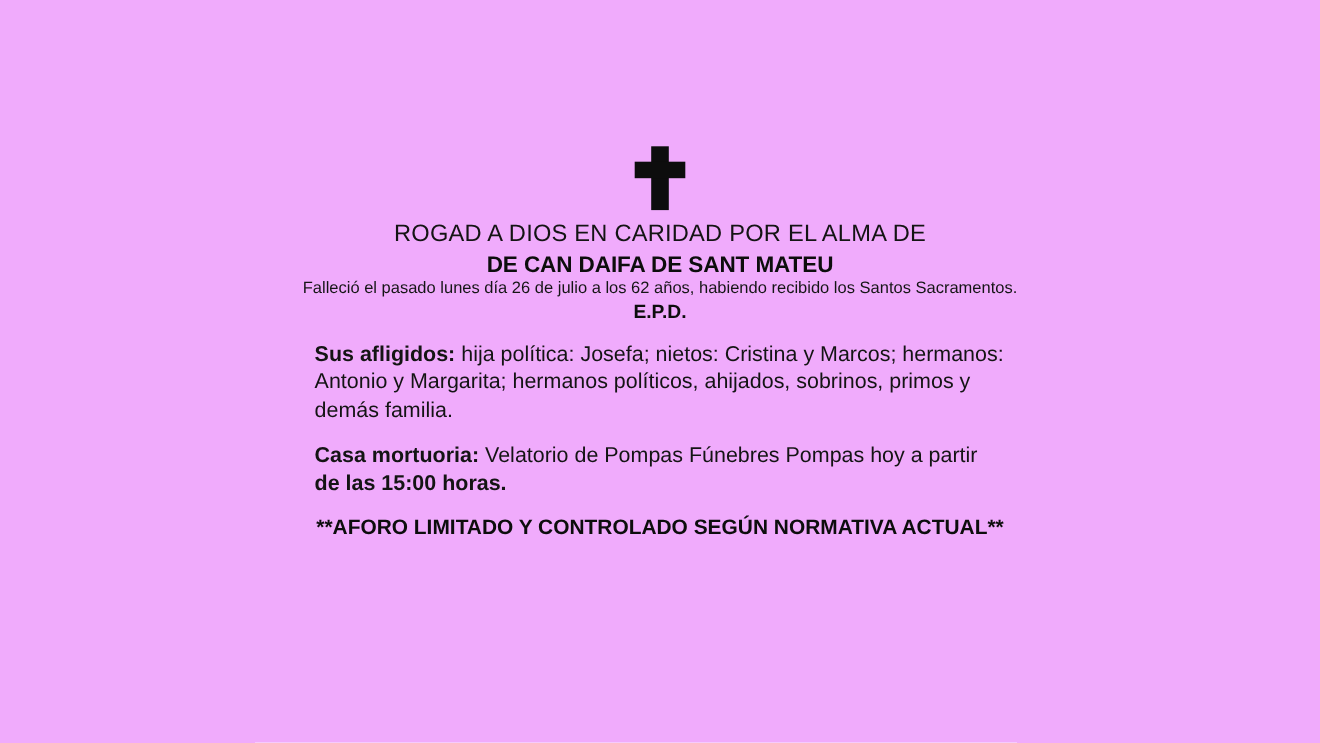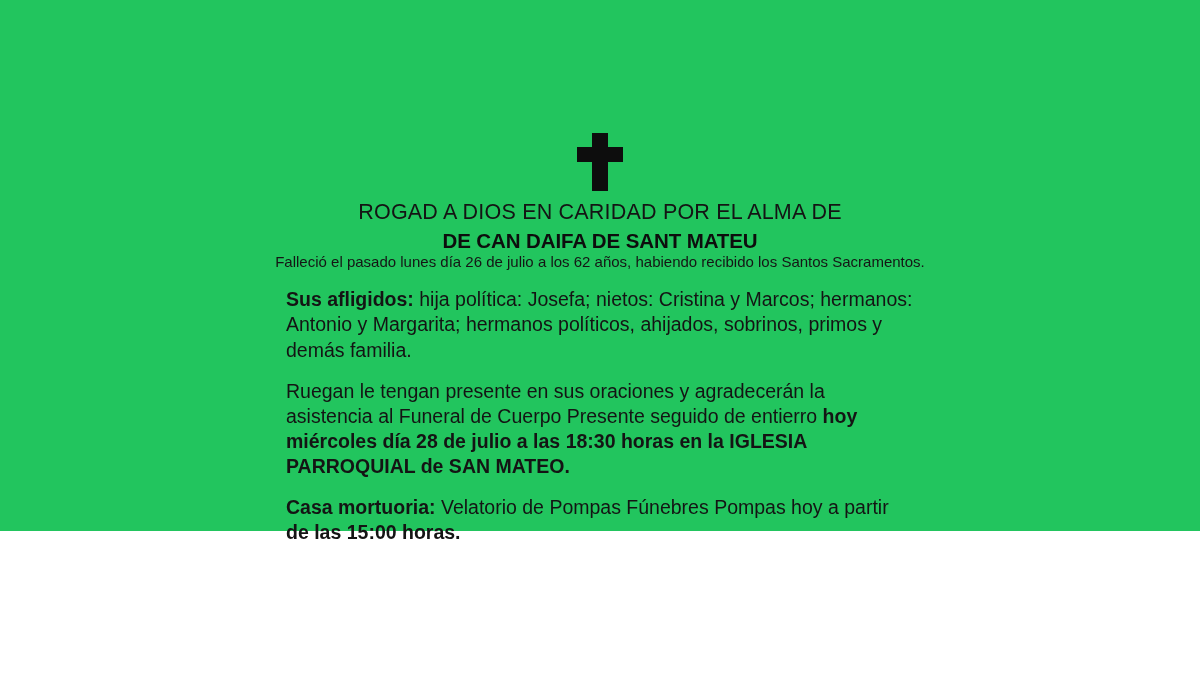--- a/index.html
+++ b/index.html
@@ -10,22 +10,22 @@
   body {
     width: 1200px;
     height: 675px;
     font-family: "Liberation Sans", sans-serif;
     color: #111111;
     overflow: hidden;
   }
   .page {
     position: relative;
     width: 1200px;
-    height: 531px;
-    background: #22c55e;
+    height: 675px;
+    background: #f0abfc;
   }
   .notice {
     position: absolute;
     left: 50%;
     top: 132px;
     transform: translateX(-50%);
     width: 660px;
     text-align: center;
   }
   .cross-wrap {
@@ -131,21 +131,22 @@
       </div>
     </div>
 
     <div class="rogad">ROGAD A DIOS EN CARIDAD POR EL ALMA DE</div>
 
 
     <div class="house">DE CAN DAIFA DE SANT MATEU</div>
 
     <div class="died">Falleció el pasado lunes día 26 de julio a los 62 años, habiendo recibido los Santos Sacramentos.</div>
 
+    <div class="epd">E.P.D.</div>
 
     <div class="body-text">
       <p><b>Sus afligidos:</b><span> hija política: Josefa; nietos: Cristina y Marcos; hermanos: Antonio y Margarita; hermanos políticos, ahijados, sobrinos, primos y demás familia.</span></p>
-      <p class="para-gap"><span>Ruegan le tengan presente en sus oraciones y agradecerán la asistencia al Funeral de Cuerpo Presente seguido de entierro </span><b>hoy miércoles día 28 de julio a las 18:30 horas en la IGLESIA PARROQUIAL de SAN MATEO.</b></p>
       <p class="para-gap"><b>Casa mortuoria:</b><span> Velatorio de Pompas Fúnebres Pompas hoy a partir </span><b>de las 15:00 horas.</b></p>
+      <div class="aforo">**AFORO LIMITADO Y CONTROLADO SEGÚN NORMATIVA ACTUAL**</div>
     </div>
 
   </div>
 </div>
 
 </body></html>

